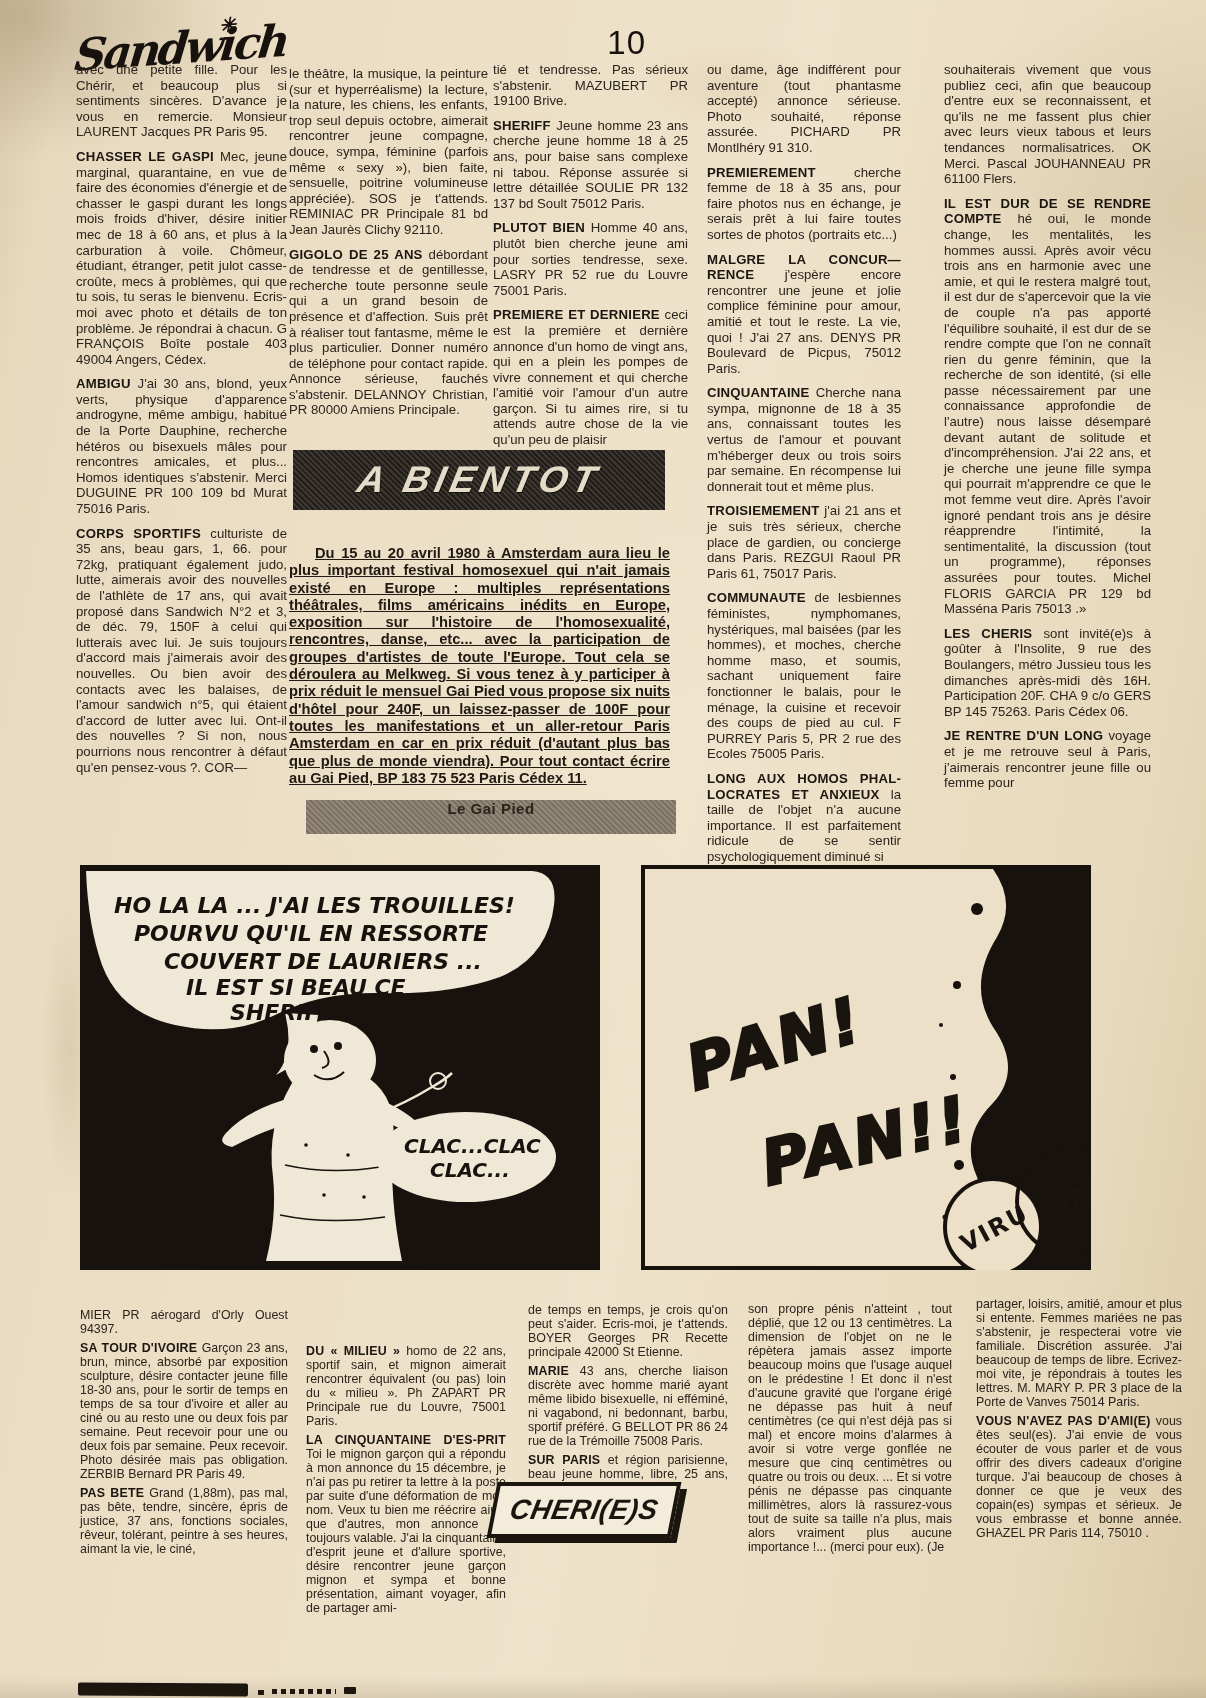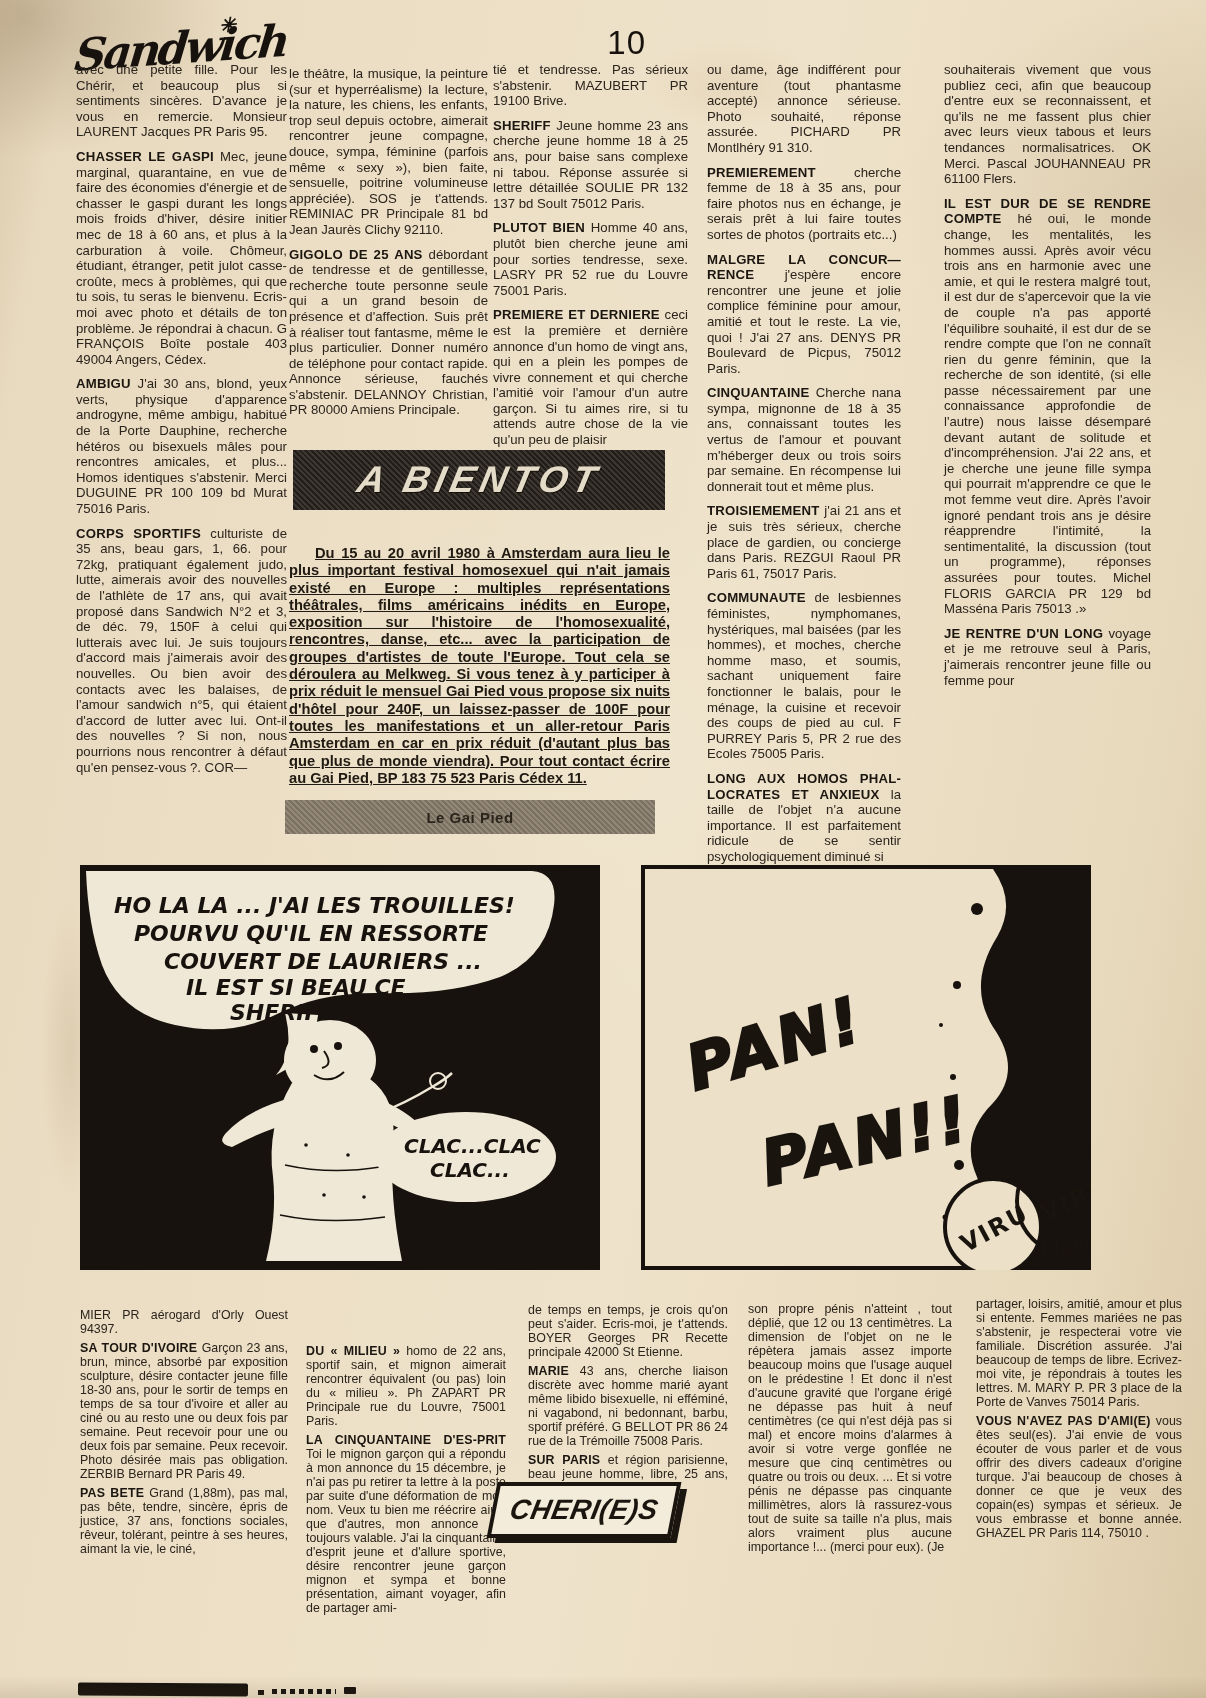--- a/index.html
+++ b/index.html
@@ -55,23 +55,23 @@
   .abientot-bar span{
     font-style:italic;font-weight:bold;font-size:37px;letter-spacing:5px;
     color:#e4dcc8;transform:skewX(-12deg);text-shadow:1px 1px 0 #141009;
   }
   .announce-body{
     position:absolute;left:289px;top:545px;width:381px;
     font-size:14.7px;line-height:17.3px;font-weight:bold;text-align:justify;
     color:#201a13;text-indent:26px;text-decoration:underline;
   }
   .gaipied-bar{
-    position:absolute;left:285px;top:800px;width:370px;height:34px;
+    position:absolute;left:306px;top:800px;width:370px;height:34px;
     background:repeating-linear-gradient(45deg,#938878 0 2px,#7b7162 2px 4px);
-    display:flex;align-items:center;justify-content:center;
+    display:flex;justify-content:center;
   }
   .gaipied-bar span{font-weight:bold;font-size:15px;color:#2b241b;letter-spacing:.5px;}
   
   .panel{position:absolute;}
   #panel-left{left:80px;top:865px;width:520px;height:339px;}
   #panel-right{left:641px;top:865px;width:450px;height:405px;}
   .hand{font-family:"DejaVu Sans", sans-serif;font-style:italic;font-weight:bold;fill:#17120d;}
   .pan{font-family:"DejaVu Sans", sans-serif;font-style:italic;font-weight:bold;fill:#1a140e;
        stroke:#1a140e;stroke-width:3px;paint-order:stroke;letter-spacing:3px;}
   .stamp{font-family:"DejaVu Sans", sans-serif;font-weight:bold;fill:#1a140e;letter-spacing:2px;}
@@ -131,20 +131,21 @@
       <p class="ad"><b class="lead">PREMIEREMENT </b>cherche femme de 18 à 35 ans, pour faire photos nus en échange, je serais prêt à lui faire toutes sortes de photos (portraits etc...)</p>
       <p class="ad"><b class="lead">MALGRE LA CONCUR—RENCE </b>j'espère encore rencontrer une jeune et jolie complice féminine pour amour, amitié et tout le reste. La vie, quoi ! J'ai 27 ans. DENYS PR Boulevard de Picpus, 75012 Paris.</p>
       <p class="ad"><b class="lead">CINQUANTAINE </b>Cherche nana sympa, mignonne de 18 à 35 ans, connaissant toutes les vertus de l'amour et pouvant m'héberger deux ou trois soirs par semaine. En récompense lui donnerait tout et même plus.</p>
       <p class="ad"><b class="lead">TROISIEMEMENT </b>j'ai 21 ans et je suis très sérieux, cherche place de gardien, ou concierge dans Paris. REZGUI Raoul PR Paris 61, 75017 Paris.</p>
       <p class="ad"><b class="lead">COMMUNAUTE </b>de lesbiennes féministes, nymphomanes, hystériques, mal baisées (par les hommes), et moches, cherche homme maso, et soumis, sachant uniquement faire fonctionner le balais, pour le ménage, la cuisine et recevoir des coups de pied au cul. F PURREY Paris 5, PR 2 rue des Ecoles 75005 Paris.</p>
       <p class="ad"><b class="lead">LONG AUX HOMOS PHAL-LOCRATES ET ANXIEUX </b>la taille de l'objet n'a aucune importance. Il est parfaitement ridicule de se sentir psychologiquement diminué si</p>
     </div>
   <div class="col" id="col5">
       <p class="ad">souhaiterais vivement que vous publiez ceci, afin que beaucoup d'entre eux se reconnaissent, et qu'ils ne me fassent plus chier avec leurs vieux tabous et leurs tendances normalisatrices. OK Merci. Pascal JOUHANNEAU PR 61100 Flers.</p>
       <p class="ad"><b class="lead">IL EST DUR DE SE RENDRE COMPTE </b>hé oui, le monde change, les mentalités, les hommes aussi. Après avoir vécu trois ans en harmonie avec une amie, et qui le restera malgré tout, il est dur de s'apercevoir que la vie de couple n'a pas apporté l'équilibre souhaité, il est dur de se rendre compte que l'on ne connaît rien du genre féminin, que la recherche de son identité, (si elle passe nécessairement par une connaissance approfondie de l'autre) nous laisse désemparé devant autant de solitude et d'incompréhension. J'ai 22 ans, et je cherche une jeune fille sympa qui pourrait m'apprendre ce que le mot femme veut dire. Après l'avoir ignoré pendant trois ans je désire réapprendre l'intimité, la sentimentalité, la discussion (tout un programme), réponses assurées pour toutes. Michel FLORIS GARCIA PR 129 bd Masséna Paris 75013 .»</p>
+      <p class="ad"><b class="lead">LES CHERIS </b>sont invité(e)s à goûter à l'Insolite, 9 rue des Boulangers, métro Jussieu tous les dimanches après-midi dès 16H. Participation 20F. CHA 9 c/o GERS BP 145 75263. Paris Cédex 06.</p>
       <p class="ad"><b class="lead">JE RENTRE D'UN LONG </b>voyage et je me retrouve seul à Paris, j'aimerais rencontrer jeune fille ou femme pour</p>
     </div>
 
   <div class="abientot-bar">
     <span>A BIENTOT</span>
   </div>
   <div class="announce-body">Du 15 au 20 avril 1980 à Amsterdam aura lieu le plus important festival homosexuel qui n'ait jamais existé en Europe : multiples représentations théâtrales, films américains inédits en Europe, exposition sur l'histoire de l'homosexualité, rencontres, danse, etc... avec la participation de groupes d'artistes de toute l'Europe. Tout cela se déroulera au Melkweg. Si vous tenez à y participer à prix réduit le mensuel Gai Pied vous propose six nuits d'hôtel pour 240F, un laissez-passer de 100F pour toutes les manifestations et un aller-retour Paris Amsterdam en car en prix réduit (d'autant plus bas que plus de monde viendra). Pour tout contact écrire au Gai Pied, BP 183 75 523 Paris Cédex 11.</div>
   <div class="gaipied-bar">
     <span>Le Gai Pied</span>
   </div>

